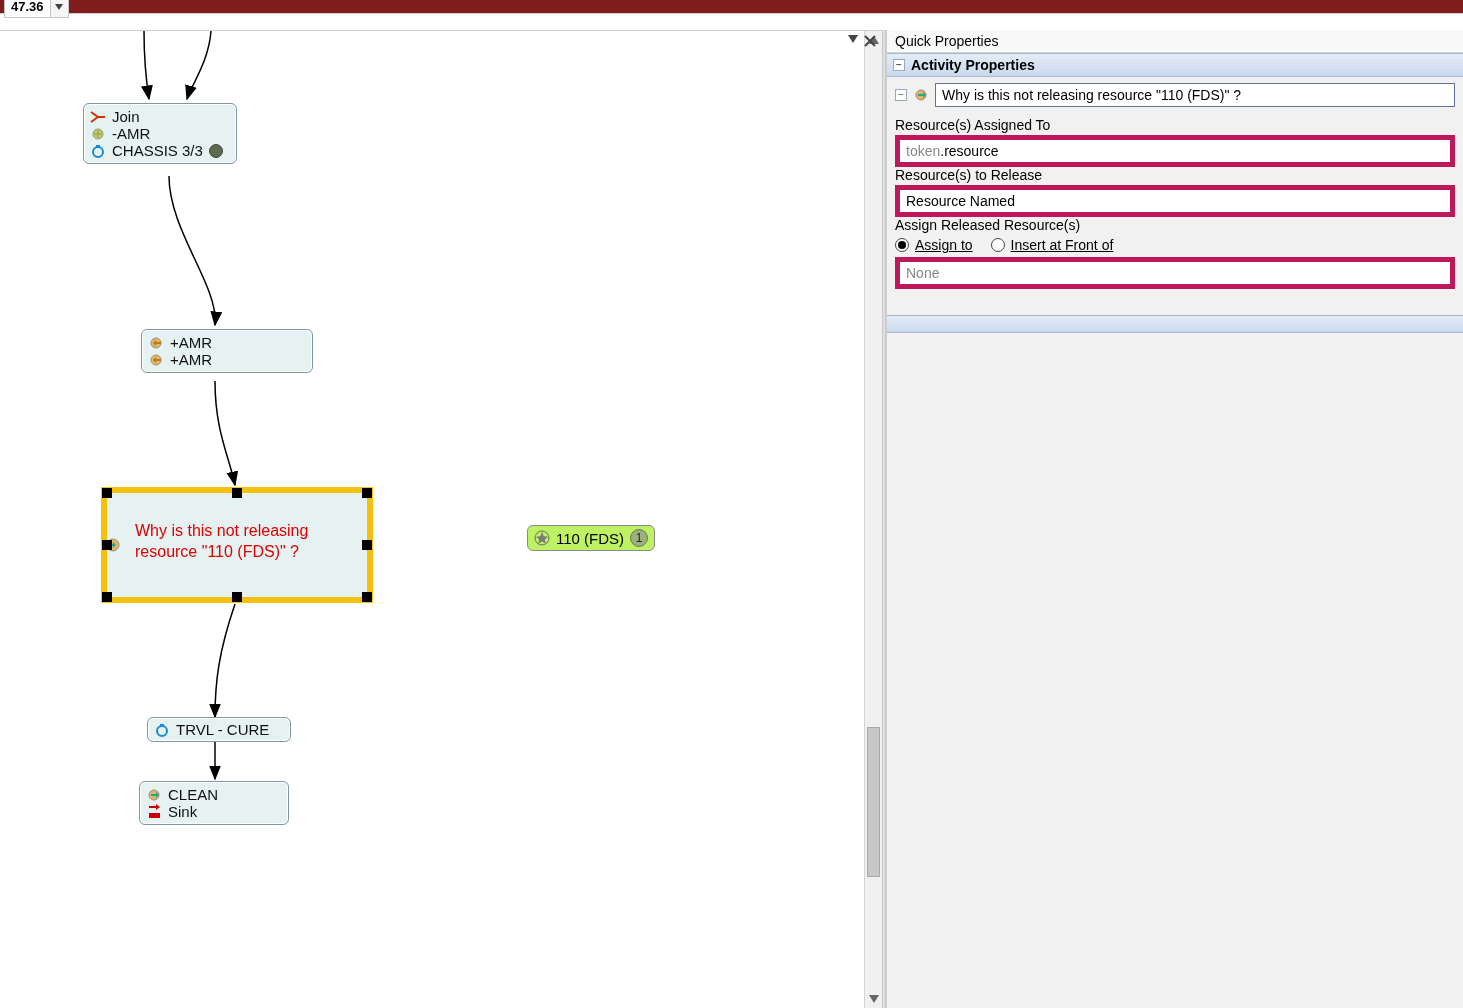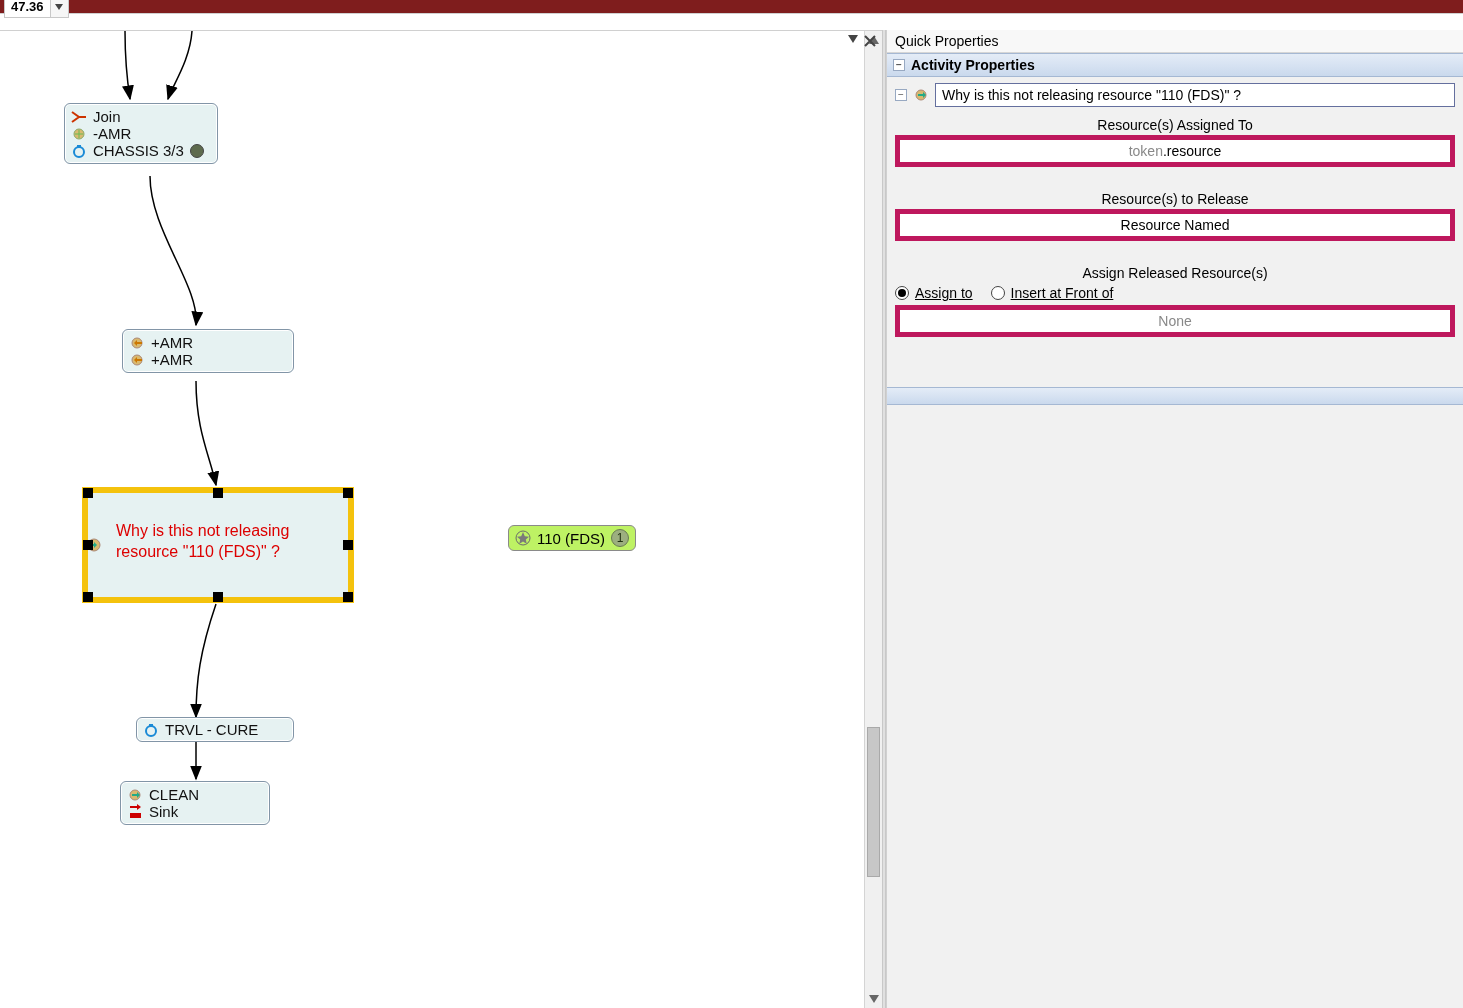--- a/index.html
+++ b/index.html
@@ -49,20 +49,21 @@
     position: absolute;
     top: 30px; left: 0; right: 0; bottom: 0;
     display: flex;
   }
   .canvas-pane {
     flex: 1;
     position: relative;
     background: #ffffff;
     border-top: 1px solid #d0d0d0;
     overflow: hidden;
+    padding-left: 19px;
   }
   .canvas-inner {
     position: relative;
     width: 100%;
     height: 100%;
   }
   .side-pane {
     width: 577px;
     background: #f1f1f1;
     border-left: 1px solid #d0d0d0;
@@ -94,21 +95,21 @@
     gap:6px;
   }
   .expander {
     width:12px;height:12px;
     border:1px solid #98a9c2;
     background:#fff;
     display:flex;align-items:center;justify-content:center;
     font-size: 10px; line-height: 10px; color:#555;
   }
   .prop-body { padding: 6px 8px 12px 8px; }
-  .prop-row { margin-bottom: 24px; text-align: center; }
+  .prop-row { margin-bottom: 0; }
   .head-row {
     display:flex; align-items:center; gap:6px; margin-bottom:10px;
   }
   .head-row .name-input {
     flex:1;
     border:1px solid #646f9e;
     background:#fff;
     padding:3px 6px;
     font-size:14px;
   }
@@ -333,21 +334,21 @@
         <span class="icon16">
           <svg width="16" height="16">
               <circle cx="8" cy="8" r="7" fill="none" stroke="#6b6b6b"></circle>
               <path d="M8 2 L9.8 6.2 L14 6.8 L10.8 9.6 L11.8 14 L8 11.6 L4.2 14 L5.2 9.6 L2 6.8 L6.2 6.2 Z" fill="#7a7a7a"></path>
             </svg>
         </span>
         <span>110 (FDS)</span>
         <span class="count-badge">1</span>
       </div>
 
-      <div class="node" style="left:136px;top:686px;width:158px;padding:3px 6px">
+      <div class="node" style="left:128px;top:686px;width:144px;padding:3px 6px">
         <div class="row">
           <span class="icon16">
             <svg width="16" height="16">
                 <circle cx="8" cy="9" r="5" fill="none" stroke="#1a8ad6" stroke-width="2"></circle>
                 <rect x="6" y="2" width="4" height="2" fill="#1a8ad6"></rect>
               </svg>
           </span>
           <span>TRVL - CURE</span>
         </div>
       </div>

